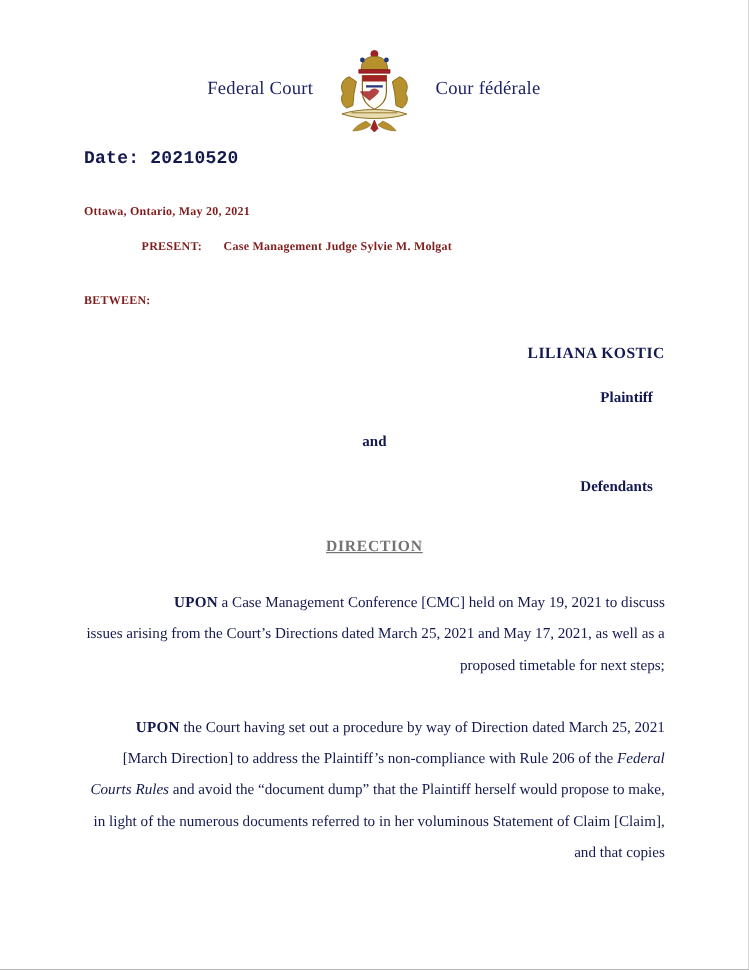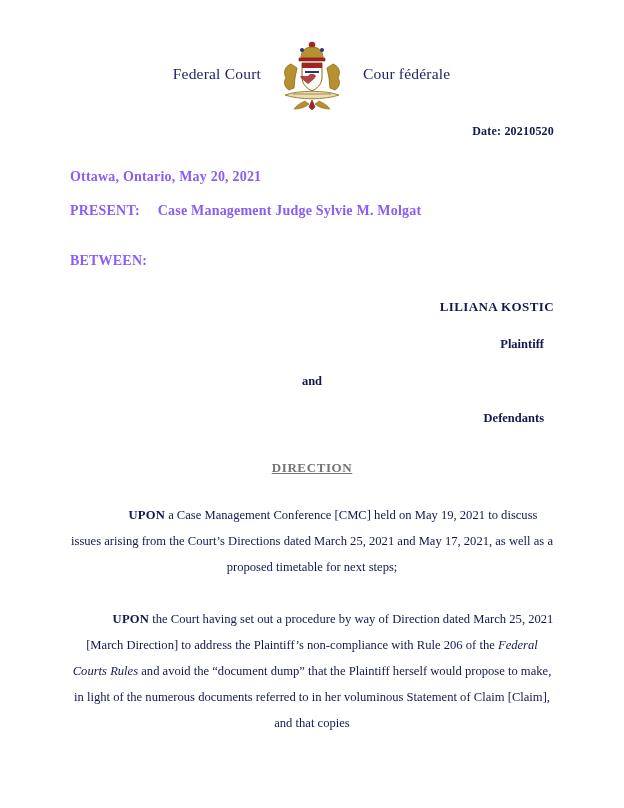--- a/index.html
+++ b/index.html
@@ -54,38 +54,38 @@
   .crest {
     width: 74px;
     height: 72px;
     position: relative;
     flex: 0 0 auto;
   }
   .crest svg { display: block; }
 
   
   .hdr-right {
-    text-align: right;
-    font-weight: bold;
-    font-size: 12px;
+    font-weight: bold;
+    font-size: 15px;
     color: #13184f;
     margin-top: 14px;
     letter-spacing: .2px;
+    font-family: Liberation Mono, monospace;
   }
   .hdr-right.second { margin-top: 12px; }
 
   
   .line-bold {
     font-weight: bold;
-    font-size: 14px;
-    color: #8b5cf6;
+    font-size: 10px;
+    color: #7f1d1d;
     letter-spacing: .2px;
   }
   .place-line { margin-top: 30px; }
-  .present-line { margin-top: 18px; }
+  .present-line { margin-top: 18px; margin-left: 48px; }
   .present-label { margin-right: 18px; }
   .between-line { margin-top: 34px; }
 
   
   .party-name {
     text-align: right;
     font-weight: bold;
     font-size: 13px;
     color: #13184f;
     letter-spacing: .4px;
@@ -118,21 +118,21 @@
     letter-spacing: .6px;
     margin-top: 34px;
   }
 
   
   .para {
     margin-top: 26px;
     font-size: 12.6px;
     color: #13184f;
     line-height: 2.07;
-    text-align: center;
+    text-align: right;
     text-indent: 42px;
   }
   .para .lead {
     font-weight: bold;
     letter-spacing: .2px;
   }
   .para em { font-style: italic; }
 </style>
 </head>
 <body>

